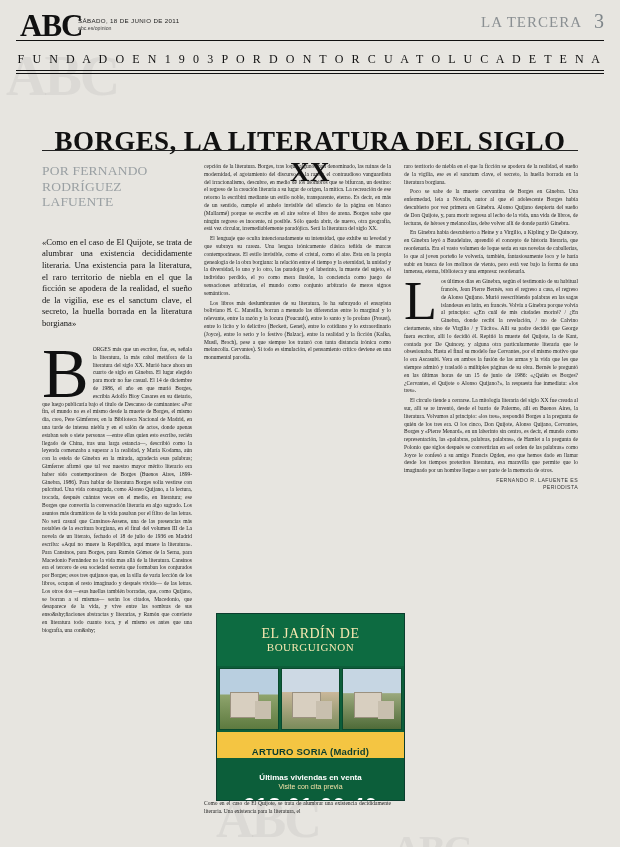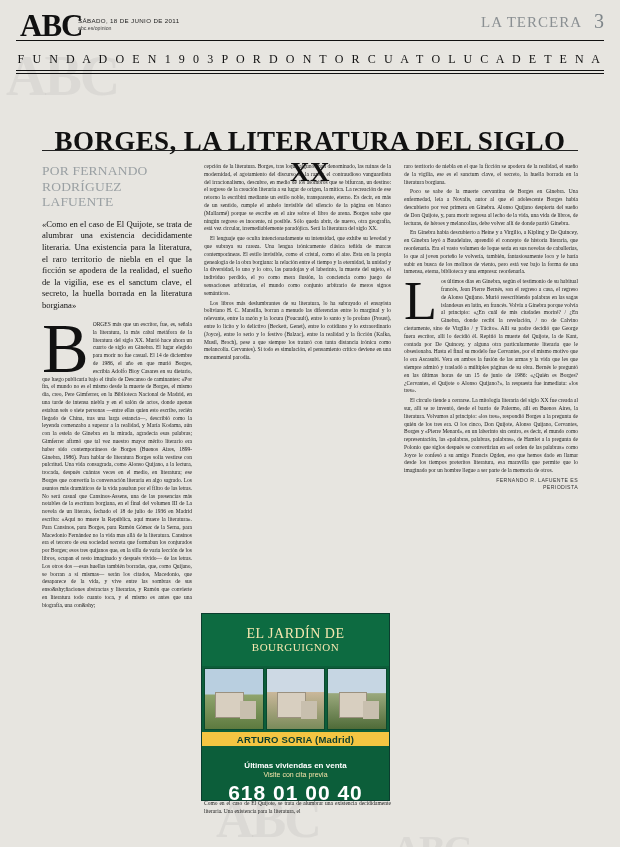--- a/index.html
+++ b/index.html
@@ -92,28 +92,28 @@
   .col p.first{text-indent:0;}
   .col1{left:42px;width:150px;}
   .col2{left:204px;width:187px;}
   .col3{left:404px;width:174px;}
 
   .byline{
     color:#9aa0a3;
     font-size:13.5px;
     line-height:1.16;
     letter-spacing:0.2px;
-    margin:0 0 9px 0;
+    margin:0 0 27px 0;
     font-family:"Liberation Serif", serif;
   }
   .standfirst{
     font-size:8.6px;
     line-height:1.34;
     text-align:justify;
-    margin:0 0 10px 0;
+    margin:0 0 17px 0;
     color:#111;
   }
 
   .dropcap-wrap{position:relative;}
   .dropcap{
     float:left;
     font-size:70px;
     line-height:0.74;
     padding:2px 4px 0 0;
     font-family:"Liberation Serif", serif;
@@ -133,21 +133,21 @@
     text-align:right;
     font-size:5.2px;
     letter-spacing:0.4px;
     font-family:"Liberation Sans", sans-serif;
     color:#333;
     text-indent:0;
   }
 
   
   .advert{
-    position:absolute;left:201px;top:613px;width:187px;height:186px;
+    position:absolute;left:216px;top:613px;width:187px;height:186px;
     border:1px solid #0b3d2e;
     background:#0c5e3a;
     overflow:hidden;
   }
   .ad-top{
     height:52px;background:#0d6b41;
     display:flex;align-items:center;justify-content:center;
     flex-direction:column;
   }
   .ad-title{
@@ -160,21 +160,21 @@
   }
   .ph{flex:1;position:relative;overflow:hidden;border:1px solid #0a4a2e;}
   .ph1{background:linear-gradient(180deg,#b9cfe0 0%,#b9cfe0 42%,#8fa46d 43%,#5d7a3f 100%);}
   .ph2{background:linear-gradient(180deg,#cdd9e4 0%,#cdd9e4 38%,#c9b79a 39%,#7a8b5a 100%);}
   .ph3{background:linear-gradient(180deg,#c6d6e3 0%,#c6d6e3 40%,#9aa87c 41%,#4f6b38 100%);}
   .ph .bld{position:absolute;bottom:18%;left:18%;width:46%;height:40%;background:#d8cfc0;border:1px solid #9b917f;}
   .ph .bld2{position:absolute;bottom:16%;right:12%;width:28%;height:30%;background:#c8bfae;}
   .ad-brand{
     background:#f4c542;color:#0b3d2e;text-align:center;
     font-family:"Liberation Sans", sans-serif;
-    font-weight:700;font-size:9.5px;padding:2px 0 1px;letter-spacing:0.2px;
+    font-weight:700;font-size:9.5px;padding:14px 0 1px;letter-spacing:0.2px;
   }
   .ad-line1{color:#fff;text-align:center;font-size:8px;font-weight:700;
     font-family:"Liberation Sans", sans-serif;padding-top:15px;}
   .ad-line2{color:#f4e3a8;text-align:center;font-size:7px;
     font-family:"Liberation Sans", sans-serif;padding-top:1px;}
   .ad-phone{
     color:#fff;text-align:center;font-size:21px;font-weight:700;letter-spacing:1px;
     font-family:"Liberation Sans", sans-serif;padding-top:3px;
   }
   .ad-url{

